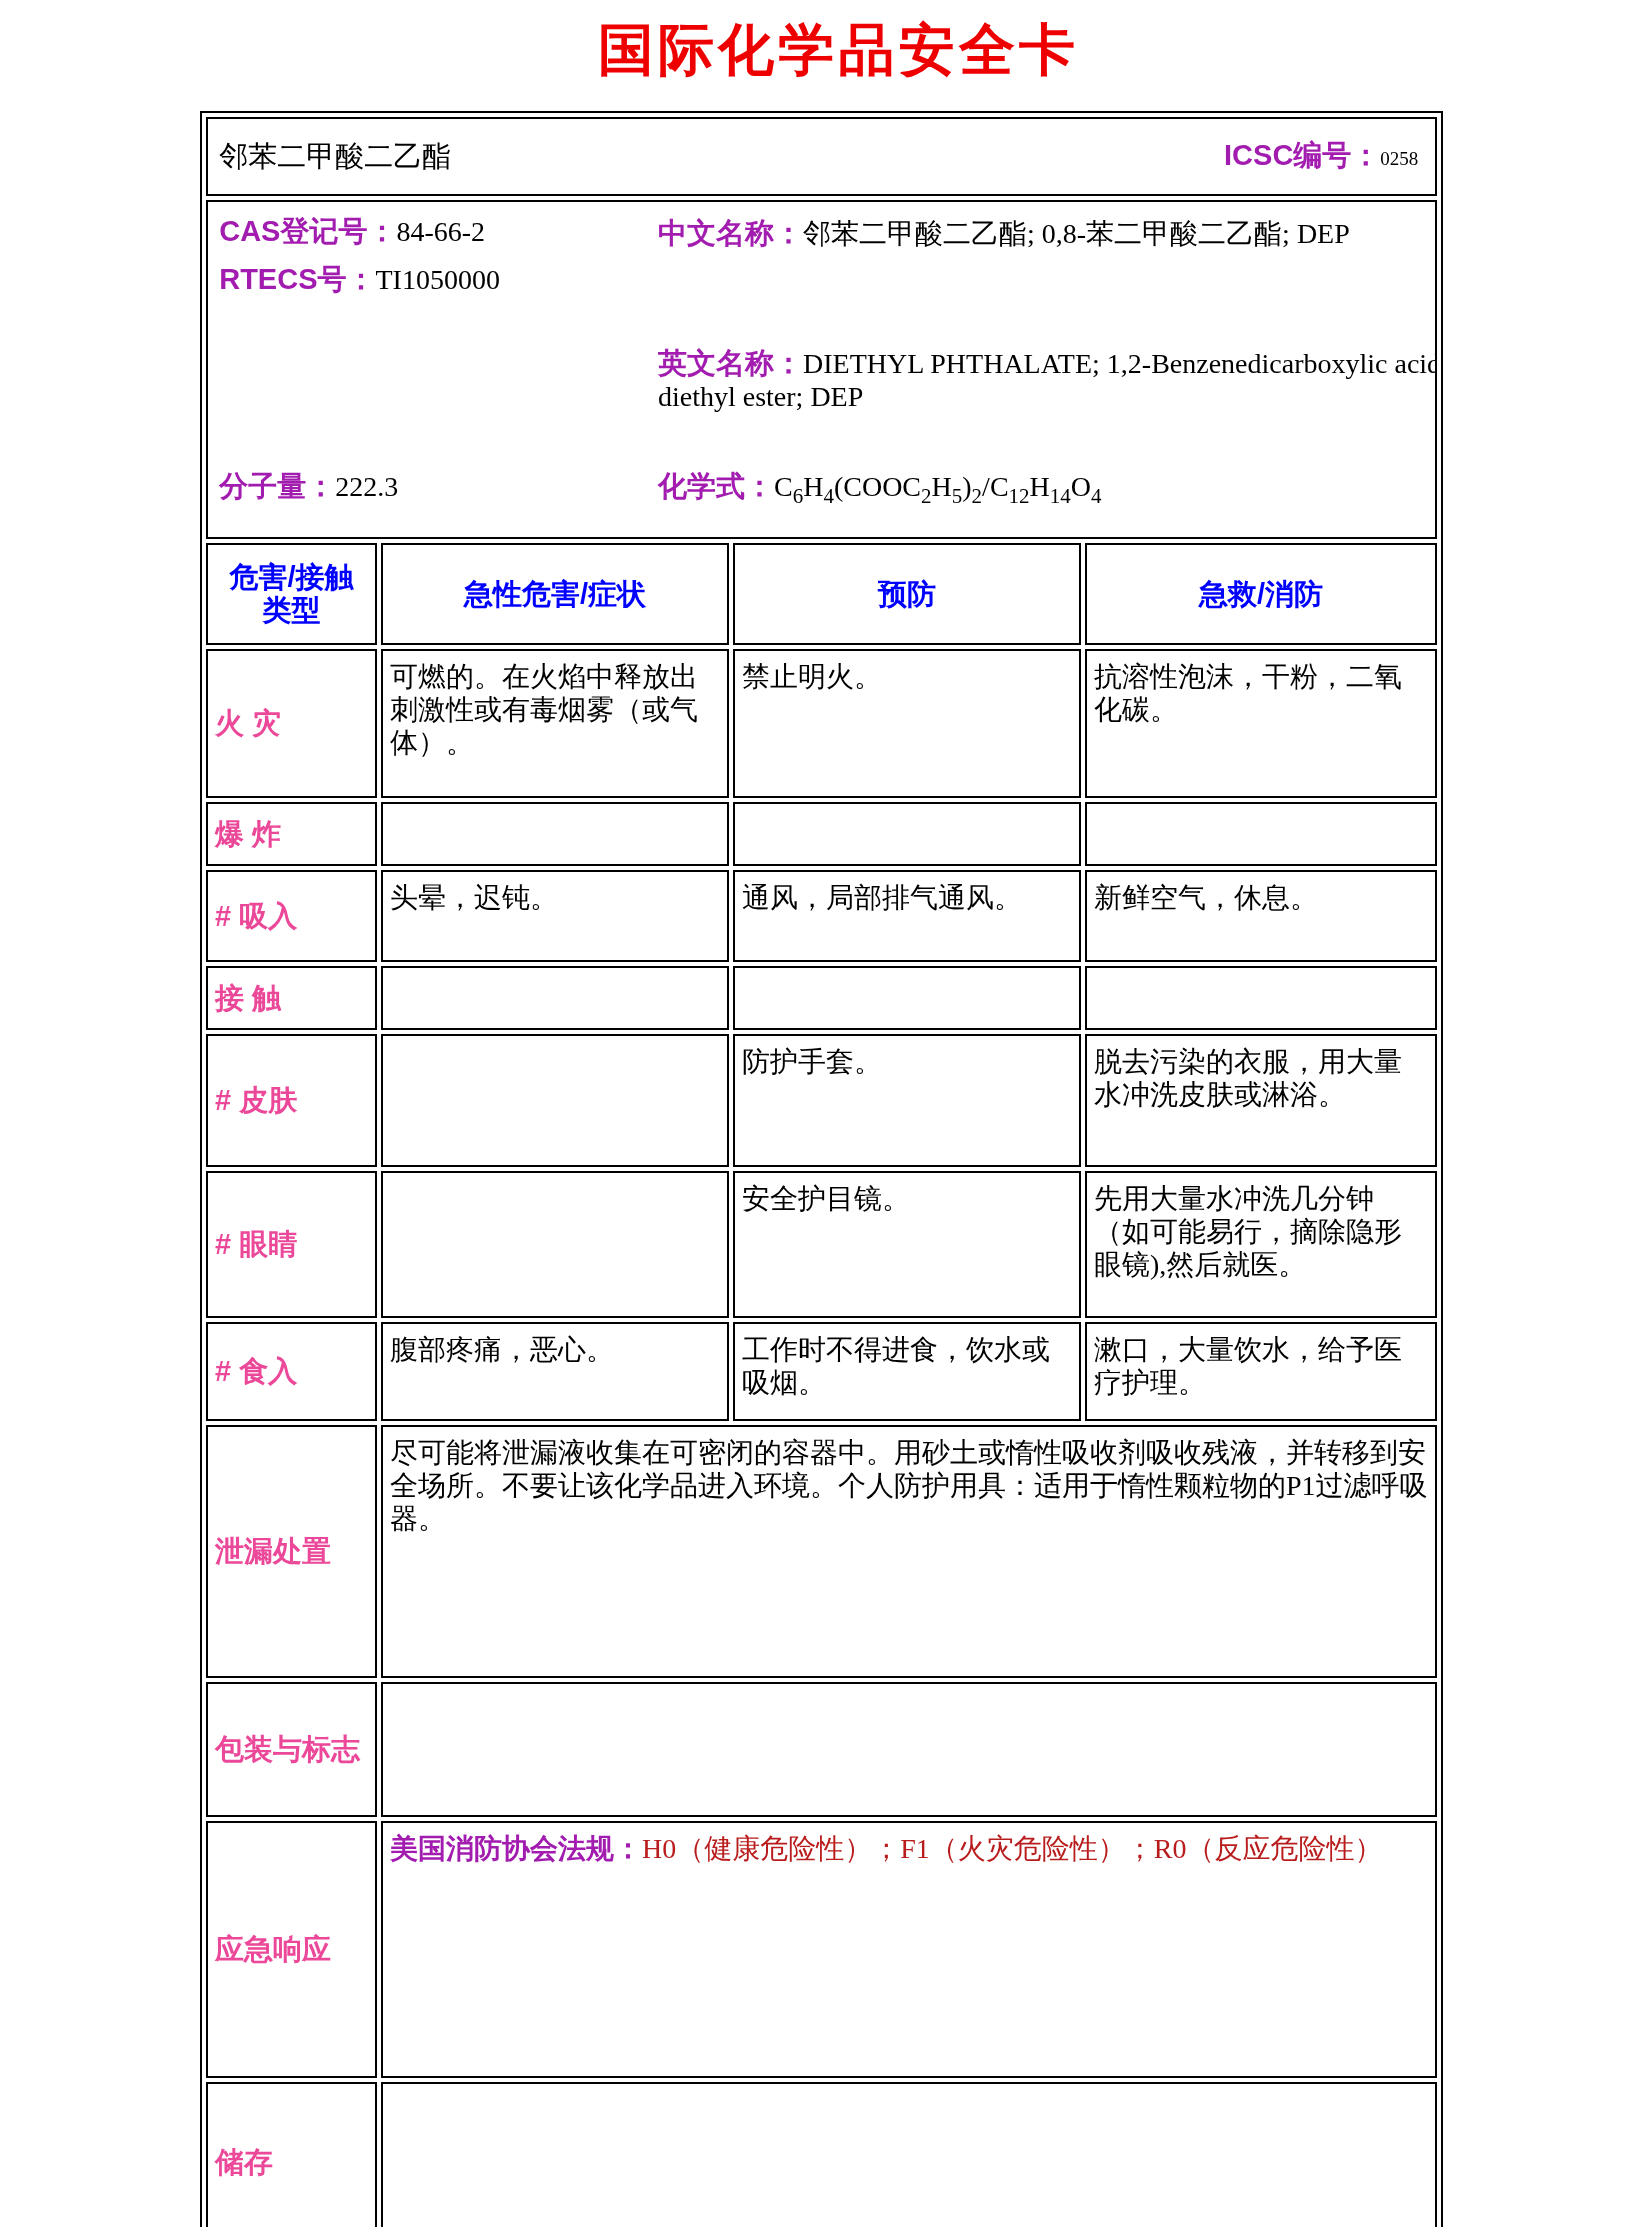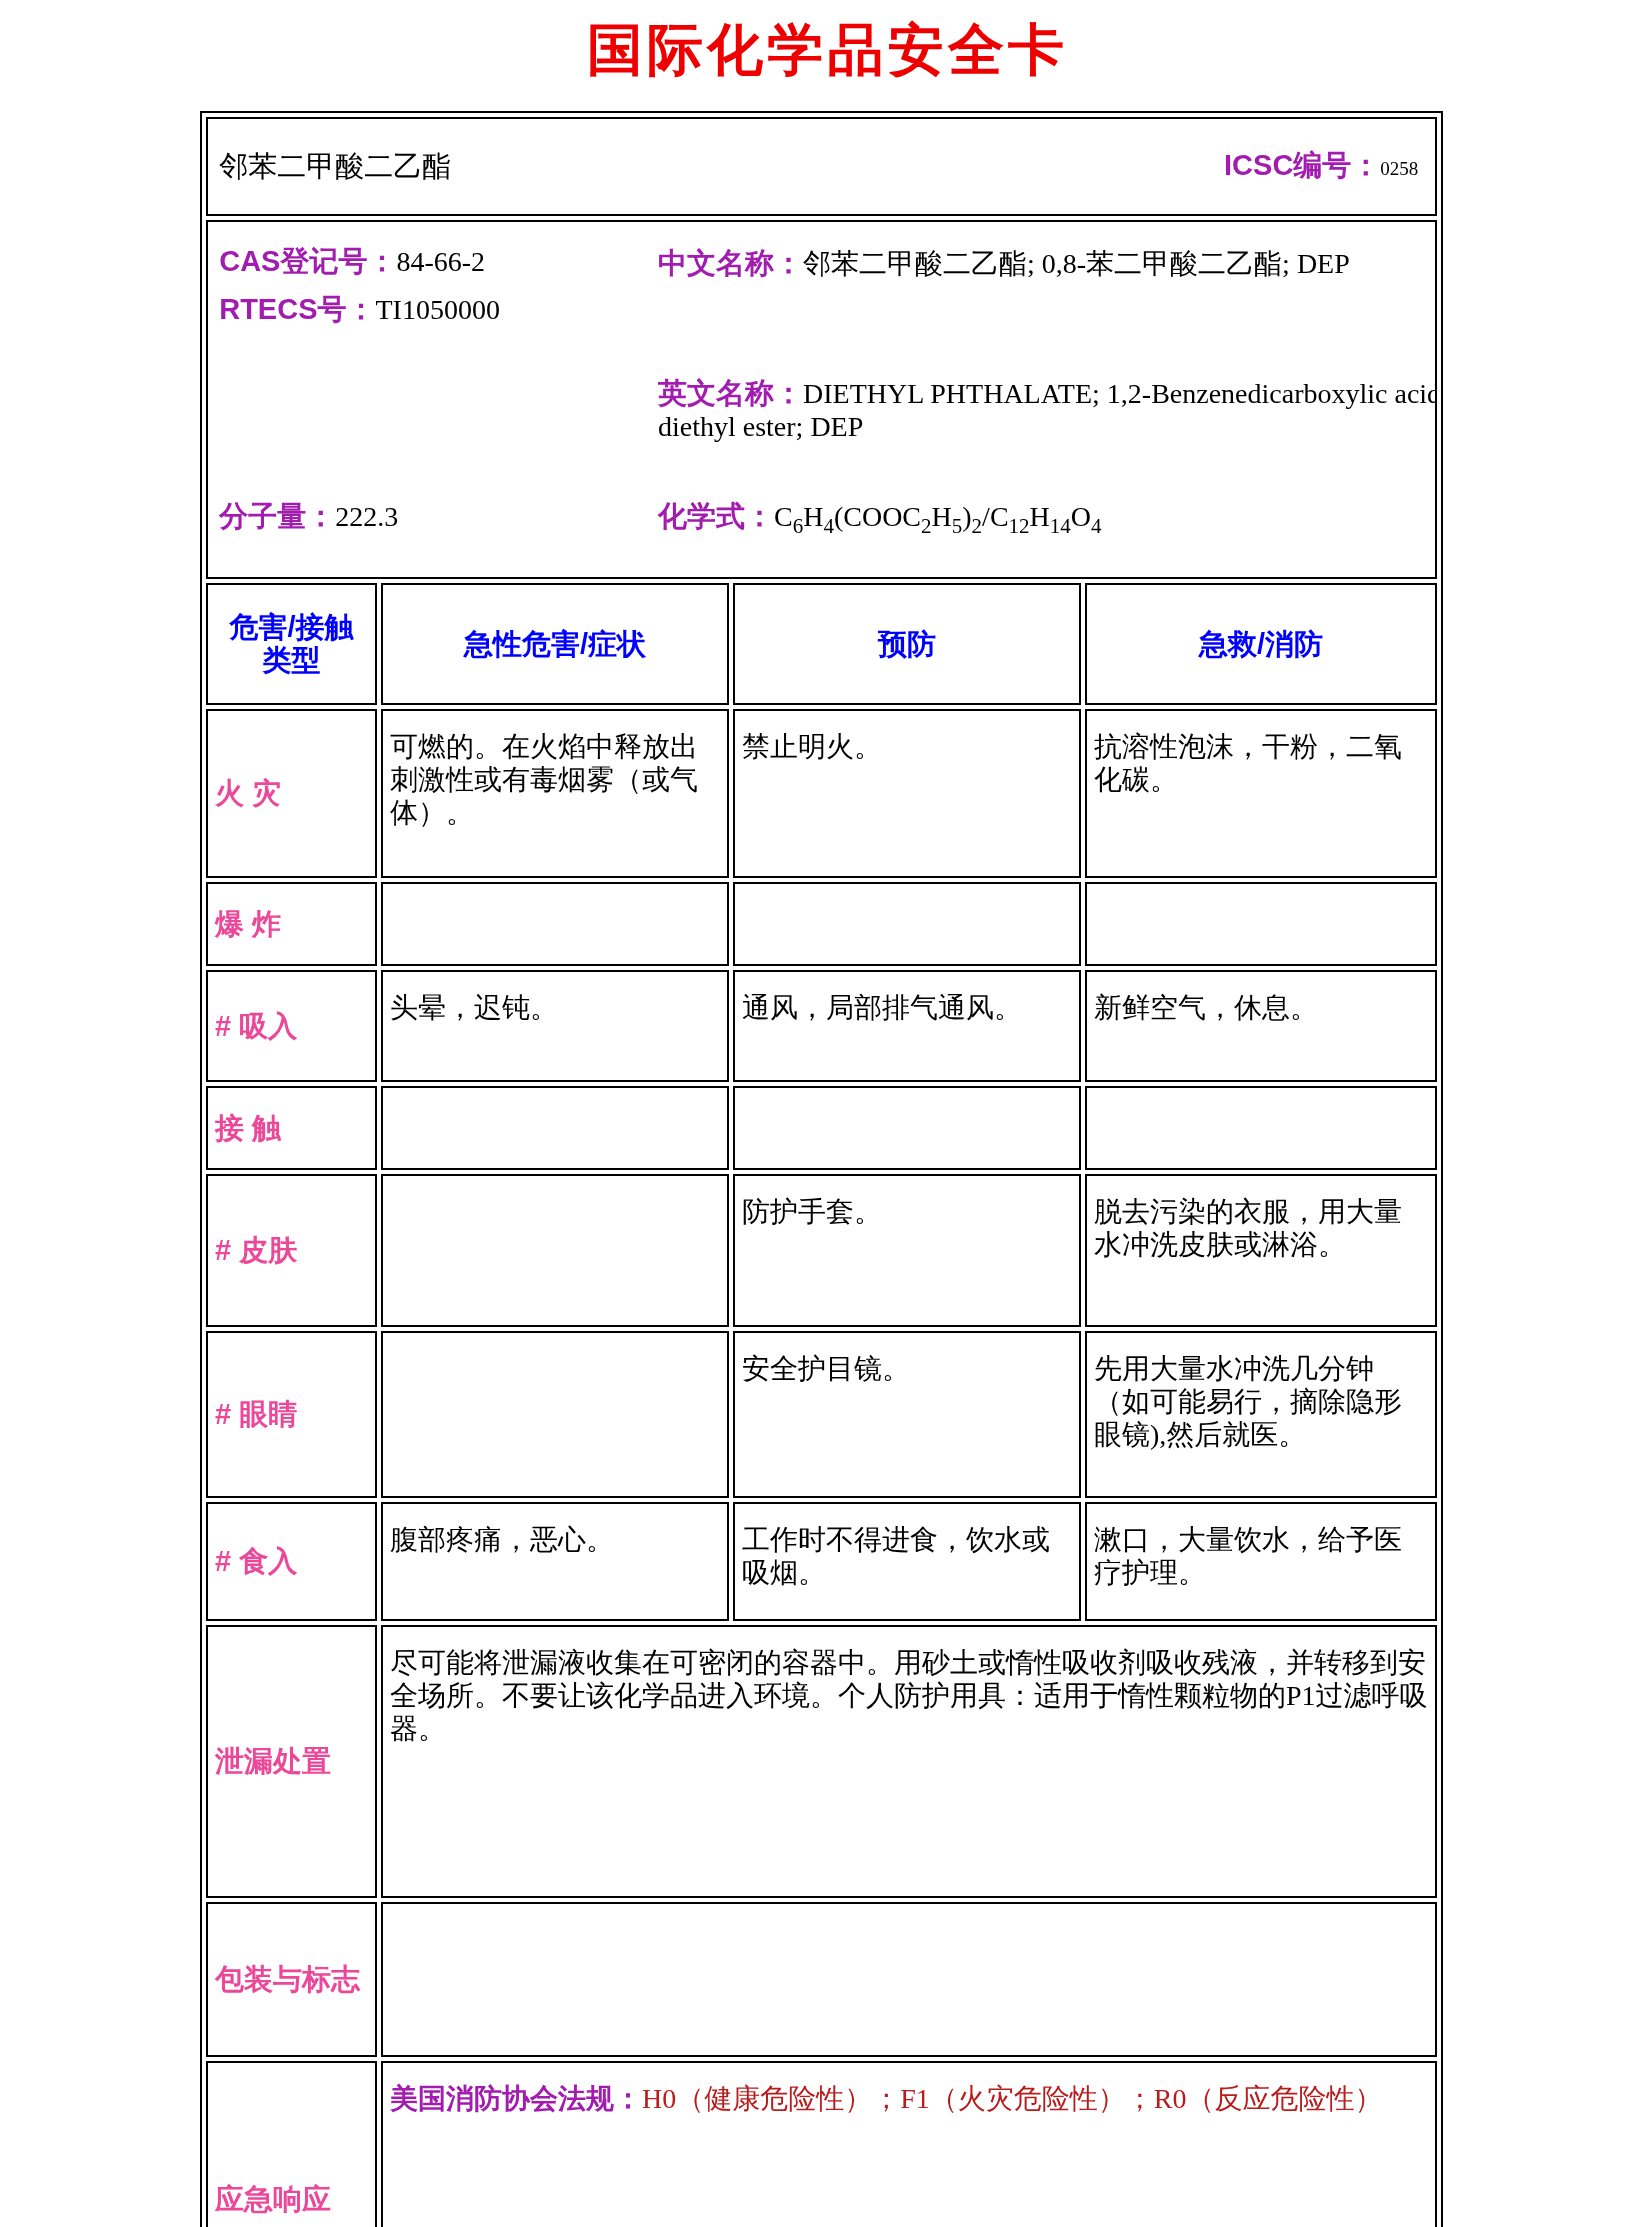--- a/index.html
+++ b/index.html
@@ -7,21 +7,21 @@
     position: relative;
     width: 1648px;
     height: 2227px;
     background: #ffffff;
     font-family: "Liberation Serif", "DejaVu Serif", serif;
     color: #000000;
   }
   .doc-title {
     position: absolute;
     top: 18px;
-    left: 206px;
+    left: 217px;
     width: 1243px;
     margin: 0;
     text-align: center;
     font-family: "Liberation Sans", "DejaVu Sans", sans-serif;
     font-weight: bold;
     font-size: 56px;
     line-height: 64px;
     letter-spacing: 4.2px;
     color: #ee0000;
   }
@@ -35,21 +35,21 @@
     border-spacing: 4.2px;
     border: 2.1px solid #000000;
     background: #ffffff;
   }
   col.c1 { width: 171px; }
   col.c2 { width: 348px; }
   col.c3 { width: 348px; }
   col.c4 { width: 352px; }
   td.cell {
     border: 2.1px solid #000000;
-    padding: 19px 7px;
+    padding: 9px 7px;
     font-size: 28px;
     line-height: 33px;
     vertical-align: top;
     overflow: hidden;
     word-break: break-word;
   }
   .blue-label {
     font-family: "Liberation Sans", "DejaVu Sans", sans-serif;
     font-weight: bold;
     color: #a21caf;

